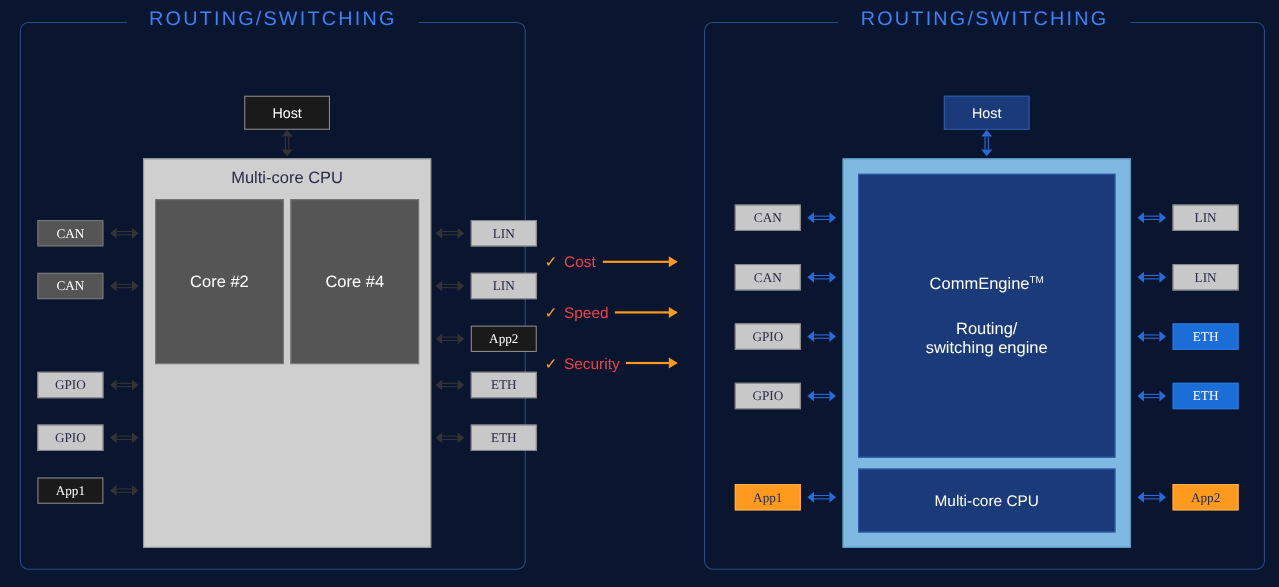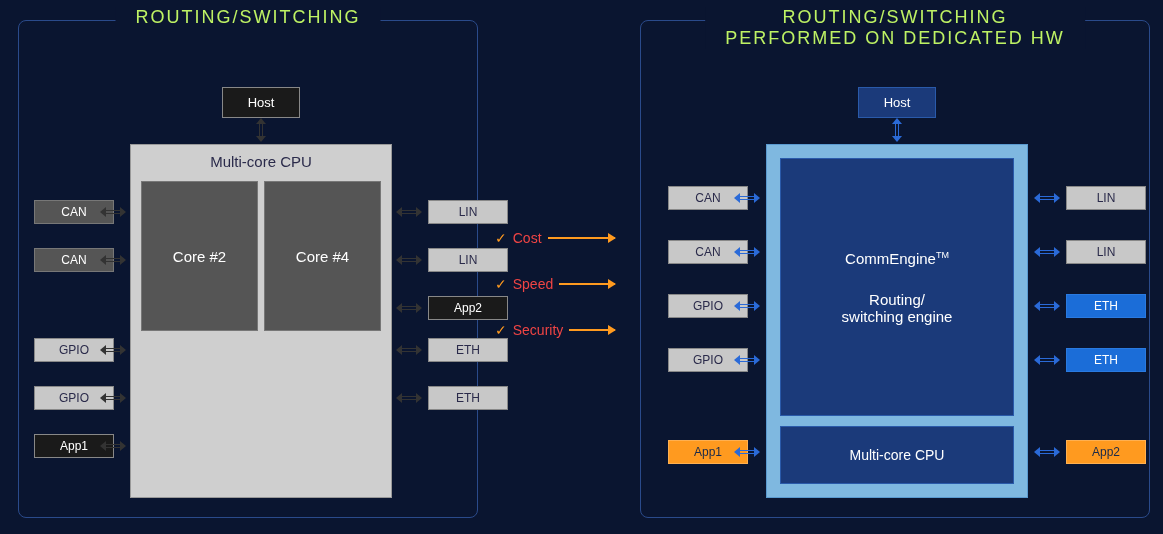--- a/index.html
+++ b/index.html
@@ -16,21 +16,21 @@
     border: 1px solid #2a4a8a;
     border-radius: 8px;
   }
   .panel-title {
     position: absolute;
     top: -14px;
     left: 50%;
     transform: translateX(-50%);
     background: #0a1530;
     padding: 0 20px;
-    color: #bef264;
+    color: #3b82f6;
     font-size: 18px;
     font-weight: 500;
     letter-spacing: 2px;
     text-align: center;
     white-space: nowrap;
   }
   .panel-title .line2 { display:block; }
   .host-box {
     position: absolute;
     width: 78px;
@@ -96,24 +96,25 @@
     position: absolute;
     background: #1b3a7a;
     border: 1px solid #2a5aaa;
     color:#fff;
     display:flex; align-items:center; justify-content:center;
     font-size: 14px;
   }
 
   .chip {
     position:absolute;
-    width:80px; height:24px;
+    width:60px; height:24px;
     display:flex; align-items:center; justify-content:center;
     font-size:12px;
     border:1px solid #888;
+    font-family:Liberation Serif, serif;
   }
   .chip-gray  { background:#c8c8c8; color:#2a2a4a; }
   .chip-dark  { background:#555;    color:#fff; border-color:#777;}
   .chip-black { background:#1a1a1a; color:#fff; }
   .chip-blue  { background:#1b6dd8; color:#fff; border-color:#2a7ae0;}
   .chip-orange{ background:#ff9a1f; color:#1a2a4a; border-color:#ffb050;}
 
   .dblarrow {
     position:absolute;
     width:26px; height:14px;
@@ -264,21 +265,20 @@
   <div class="mid-row">
     <span class="check">✓</span>
     <span class="mid-label">Security</span>
     <div class="arrow-o"></div>
   </div>
 </div>
 
 <div class="panel" style="left:640px; top:20px; width:510px; height:498px;">
   <div class="panel-title">
     <span>ROUTING/SWITCHING</span>
-    <span class="line2">PERFORMED ON DEDICATED HW</span>
   </div>
 </div>
 
 <div class="host-box host-right" style="left:858px; top:87px;">
   <span>Host</span>
 </div>
 <div class="dblarrow-v dbl-blue" style="left:890px; top:118px;">
     <div class="bar"></div>
   </div>
 

